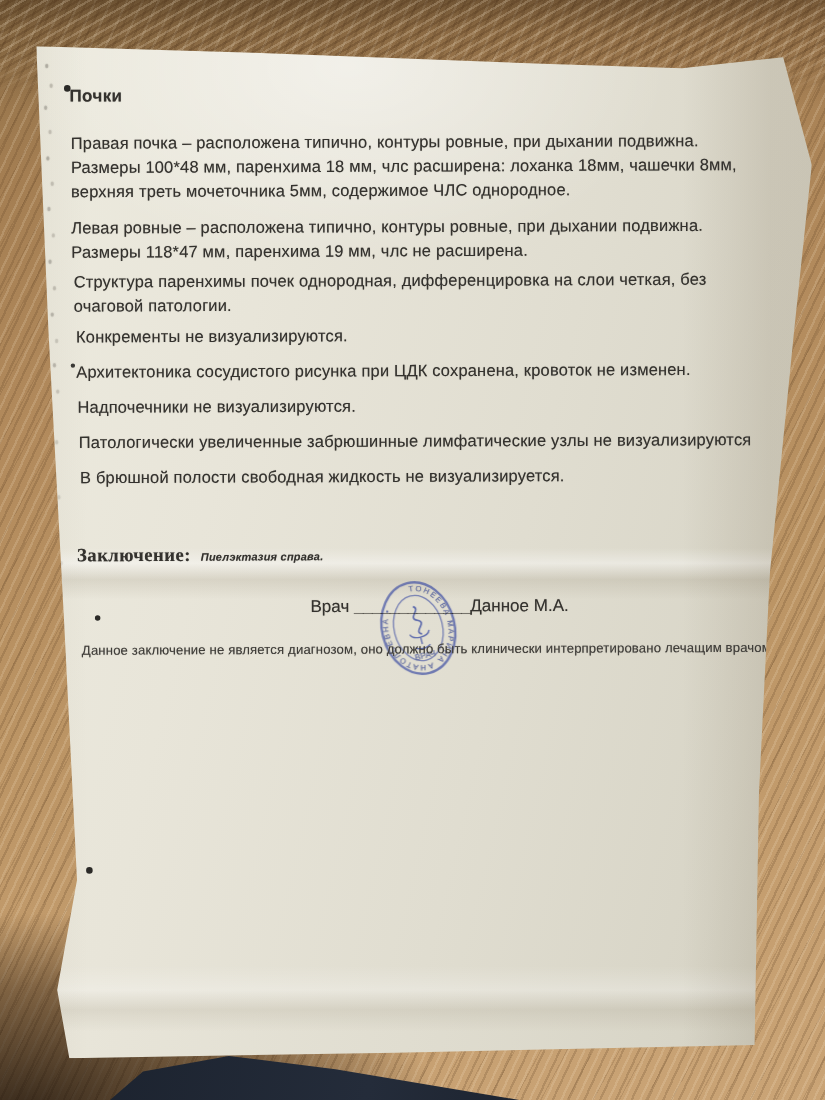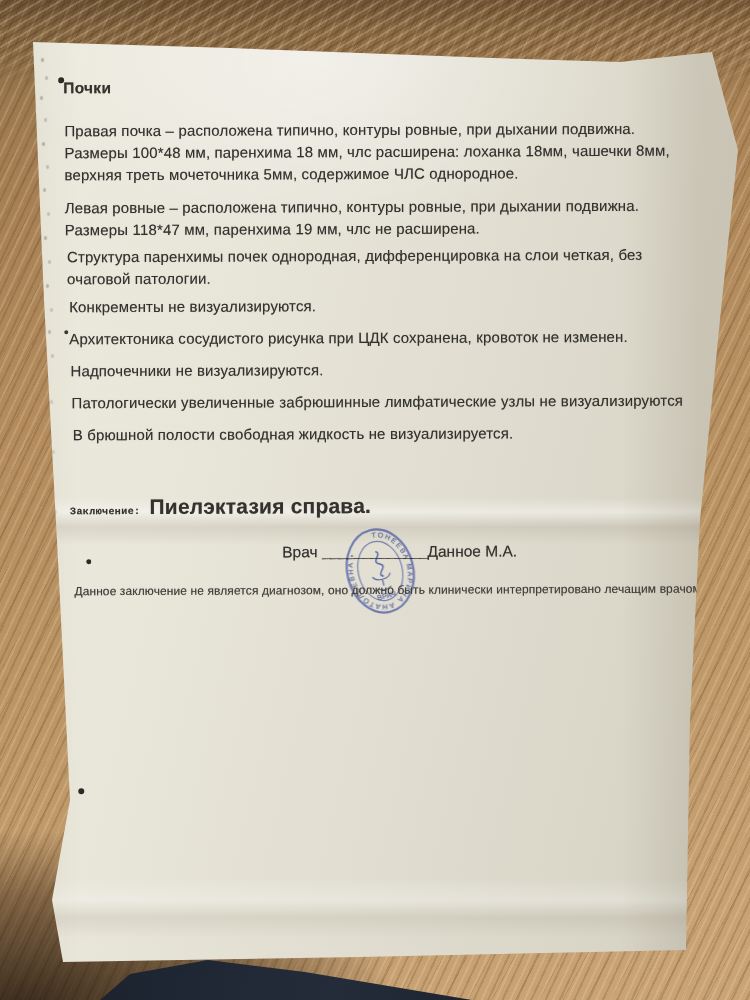--- a/index.html
+++ b/index.html
@@ -50,22 +50,22 @@
   .p2{left:66px;top:196px;}
   .p3{left:68px;top:245px;}
   .finding{position:absolute;font-size:15px;letter-spacing:.15px;white-space:nowrap;}
   .f0{left:70px;top:297px;}
   .f1{left:70px;top:329px;}
   .f2{left:71px;top:361px;}
   .f3{left:72px;top:393px;}
   .f4{left:73px;top:425px;}
 
   .conclusion{position:absolute;left:70px;top:494px;white-space:nowrap;}
-  .concl-label{font-family:Liberation Mono, monospace;font-weight:700;font-size:10px;letter-spacing:.4px;}
-  .concl-text{font-weight:700;font-size:21px;margin-left:9px;letter-spacing:.2px;}
+  .concl-label{font-family:Liberation Serif, serif;font-weight:700;font-size:17px;letter-spacing:.4px;}
+  .concl-text{font-weight:700;font-size:10px;margin-left:9px;letter-spacing:.2px;font-style:italic;}
 
   .doctor{position:absolute;left:282px;top:543px;font-size:15.5px;font-weight:700;white-space:nowrap;}
   .uline{letter-spacing:-.5px;font-weight:700;}
 
   .footer{position:absolute;left:74px;top:583px;font-size:12px;letter-spacing:.1px;
           color:#403e3a;white-space:nowrap;}
 
   
   .stamp{position:absolute;left:320px;top:511px;width:120px;height:120px;
          mix-blend-mode:multiply;opacity:.82;filter:blur(.3px);}

